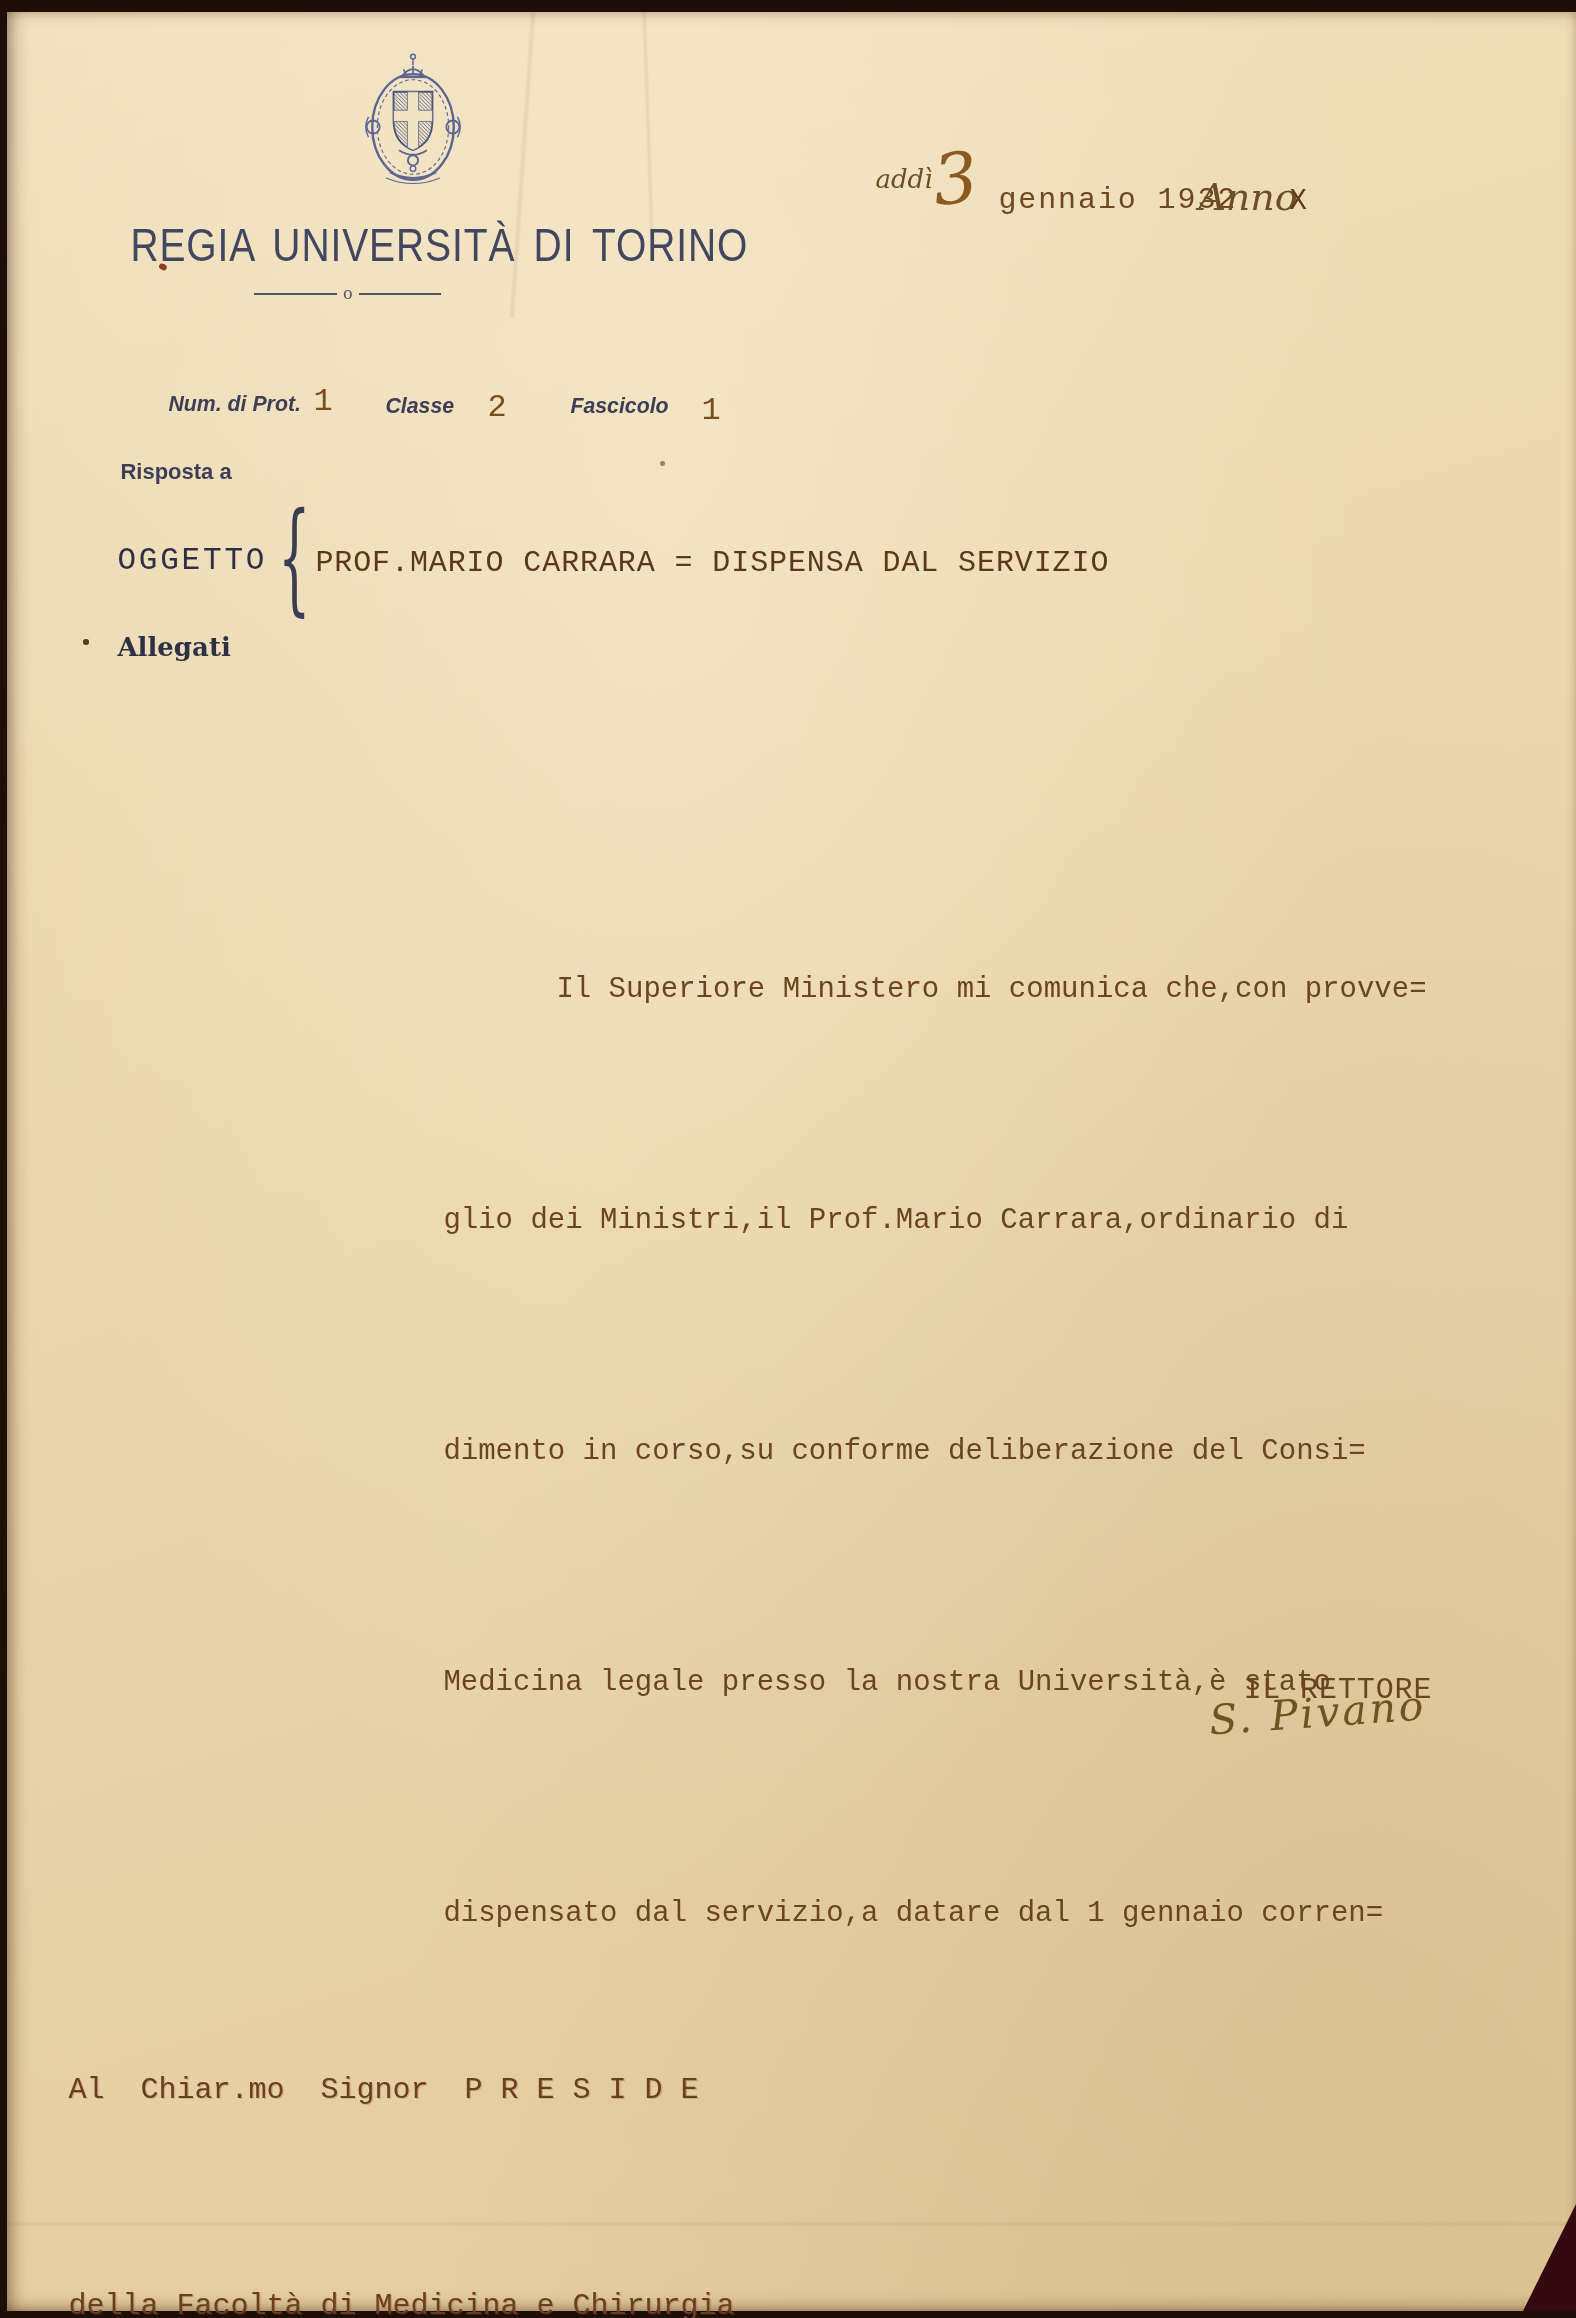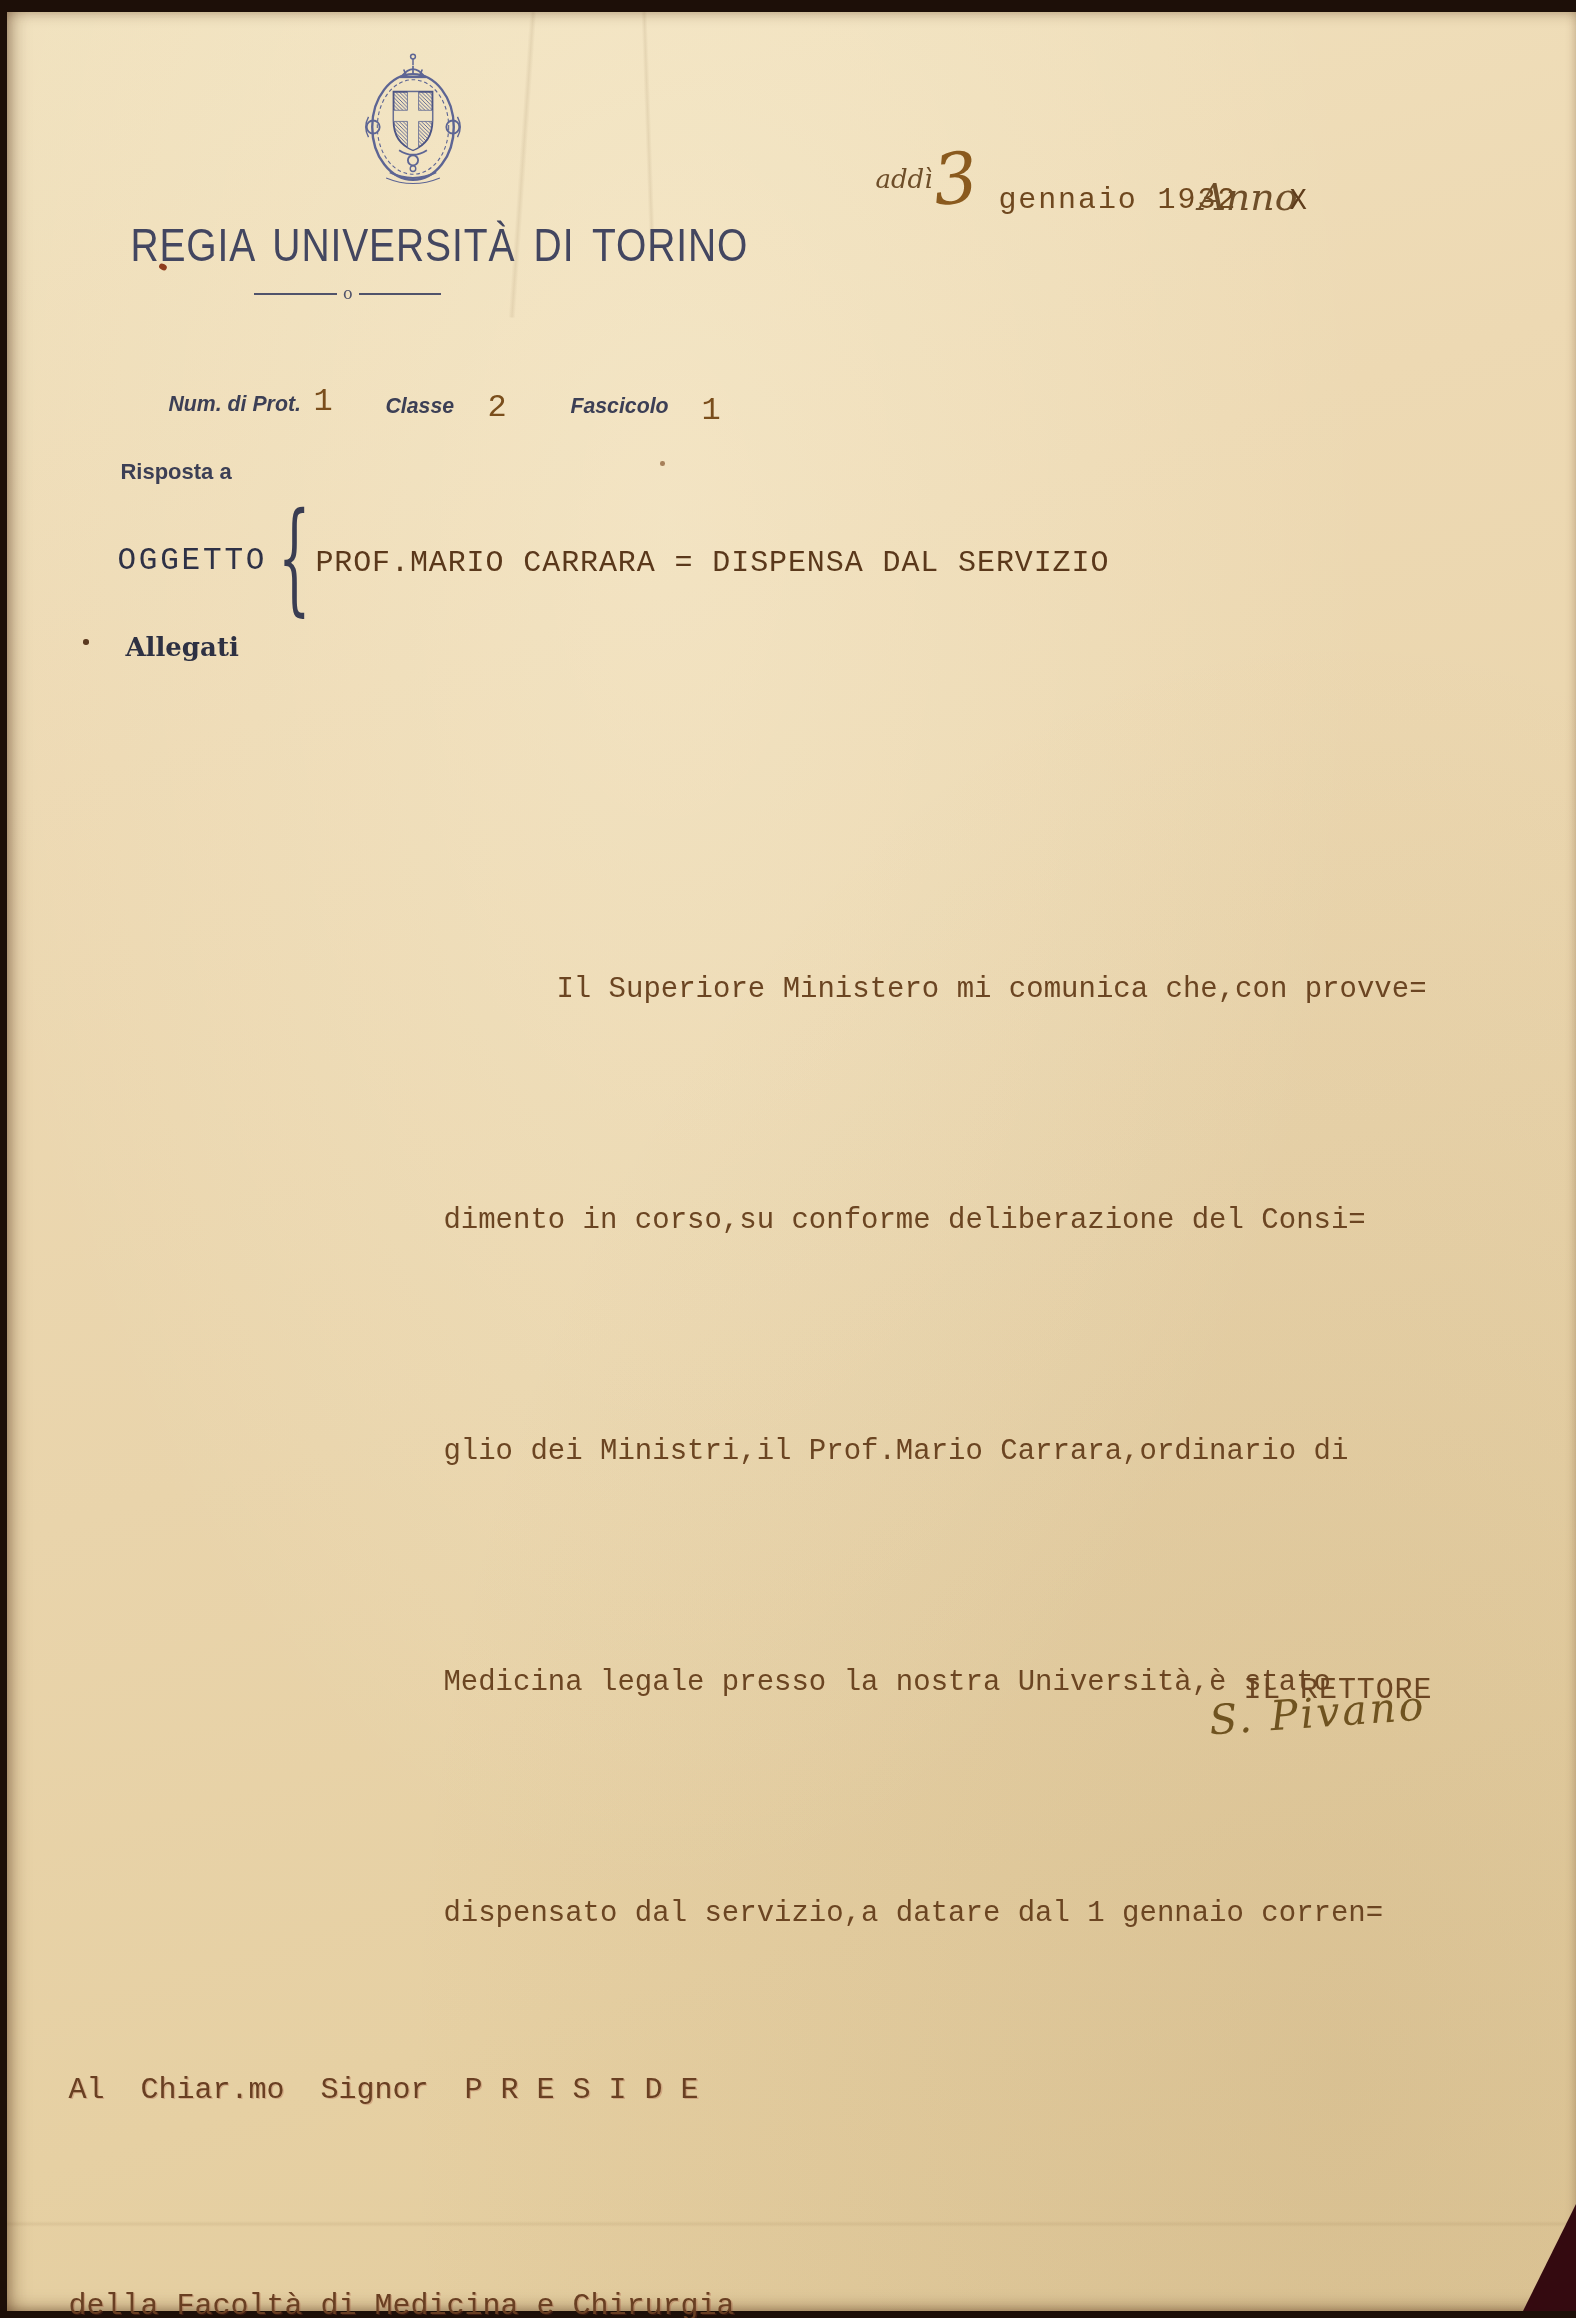--- a/index.html
+++ b/index.html
@@ -62,21 +62,21 @@
   .classe-label{left:378px;top:382px;}
   .classe-value{left:480px;top:377px;font-size:32px;color:#7a4e1c;}
   .fasc-label{left:563px;top:382px;}
   .fasc-value{left:694px;top:380px;font-size:32px;color:#7a4e1c;}
   .risposta{left:113px;top:447px;font-size:22px;font-weight:bold;}
 
   
   .oggetto{left:110px;top:531px;font-size:31px;letter-spacing:2.8px;color:#2e3146;}
   .brace{left:271px;top:486px;font-family:"DejaVu Serif",serif;font-size:122px;line-height:119px;color:#3a3d52;transform:scaleX(0.42);transform-origin:left center;font-weight:normal;}
   .subject-text{left:308px;top:534px;font-size:30px;letter-spacing:0.9px;color:#5a381b;}
-  .allegati{left:118px;top:620px;font-family:"DejaVu Serif",serif;font-weight:bold;font-size:26px;color:#2e3143;}
+  .allegati{left:110px;top:620px;font-family:"DejaVu Serif",serif;font-weight:bold;font-size:26px;color:#2e3143;}
 
   
   .body-block{left:436px;top:785px;width:1020px;font-size:29px;line-height:77px;color:#6b4522;}
   .body-block .ln{height:77px;}
   .body-block .ind1{text-indent:113px;}
 
   
   .rettore{left:1236px;top:1621px;font-size:30px;letter-spacing:0.9px;color:#6b4522;margin-top:40px;}
   .signature{left:1202px;top:1677px;font-family:"DejaVu Serif",serif;font-style:italic;font-size:41px;color:#6f5320;transform:rotate(-4deg);letter-spacing:2.8px;}
 
@@ -147,22 +147,22 @@
     <div class="abs tw fasc-value">1</div>
     <div class="abs print-label risposta">Risposta a</div>
 
     <div class="abs tw oggetto">OGGETTO</div>
     <div class="abs brace">{</div>
     <div class="abs tw subject-text">PROF.MARIO CARRARA = DISPENSA DAL SERVIZIO</div>
     <div class="abs allegati">Allegati</div>
 
     <div class="abs tw body-block">
       <div class="ln ind1">Il Superiore Ministero mi comunica che,con provve=</div>
+      <div class="ln">glio dei Ministri,il Prof.Mario Carrara,ordinario di</div>
       <div class="ln">dimento in corso,su conforme deliberazione del Consi=</div>
-      <div class="ln">glio dei Ministri,il Prof.Mario Carrara,ordinario di</div>
       <div class="ln">Medicina legale presso la nostra Università,è stato</div>
       <div class="ln">dispensato dal servizio,a datare dal 1 gennaio corren=</div>
       
       
       
       
       
     </div>
 
     <div class="abs tw rettore">IL RETTORE</div>

